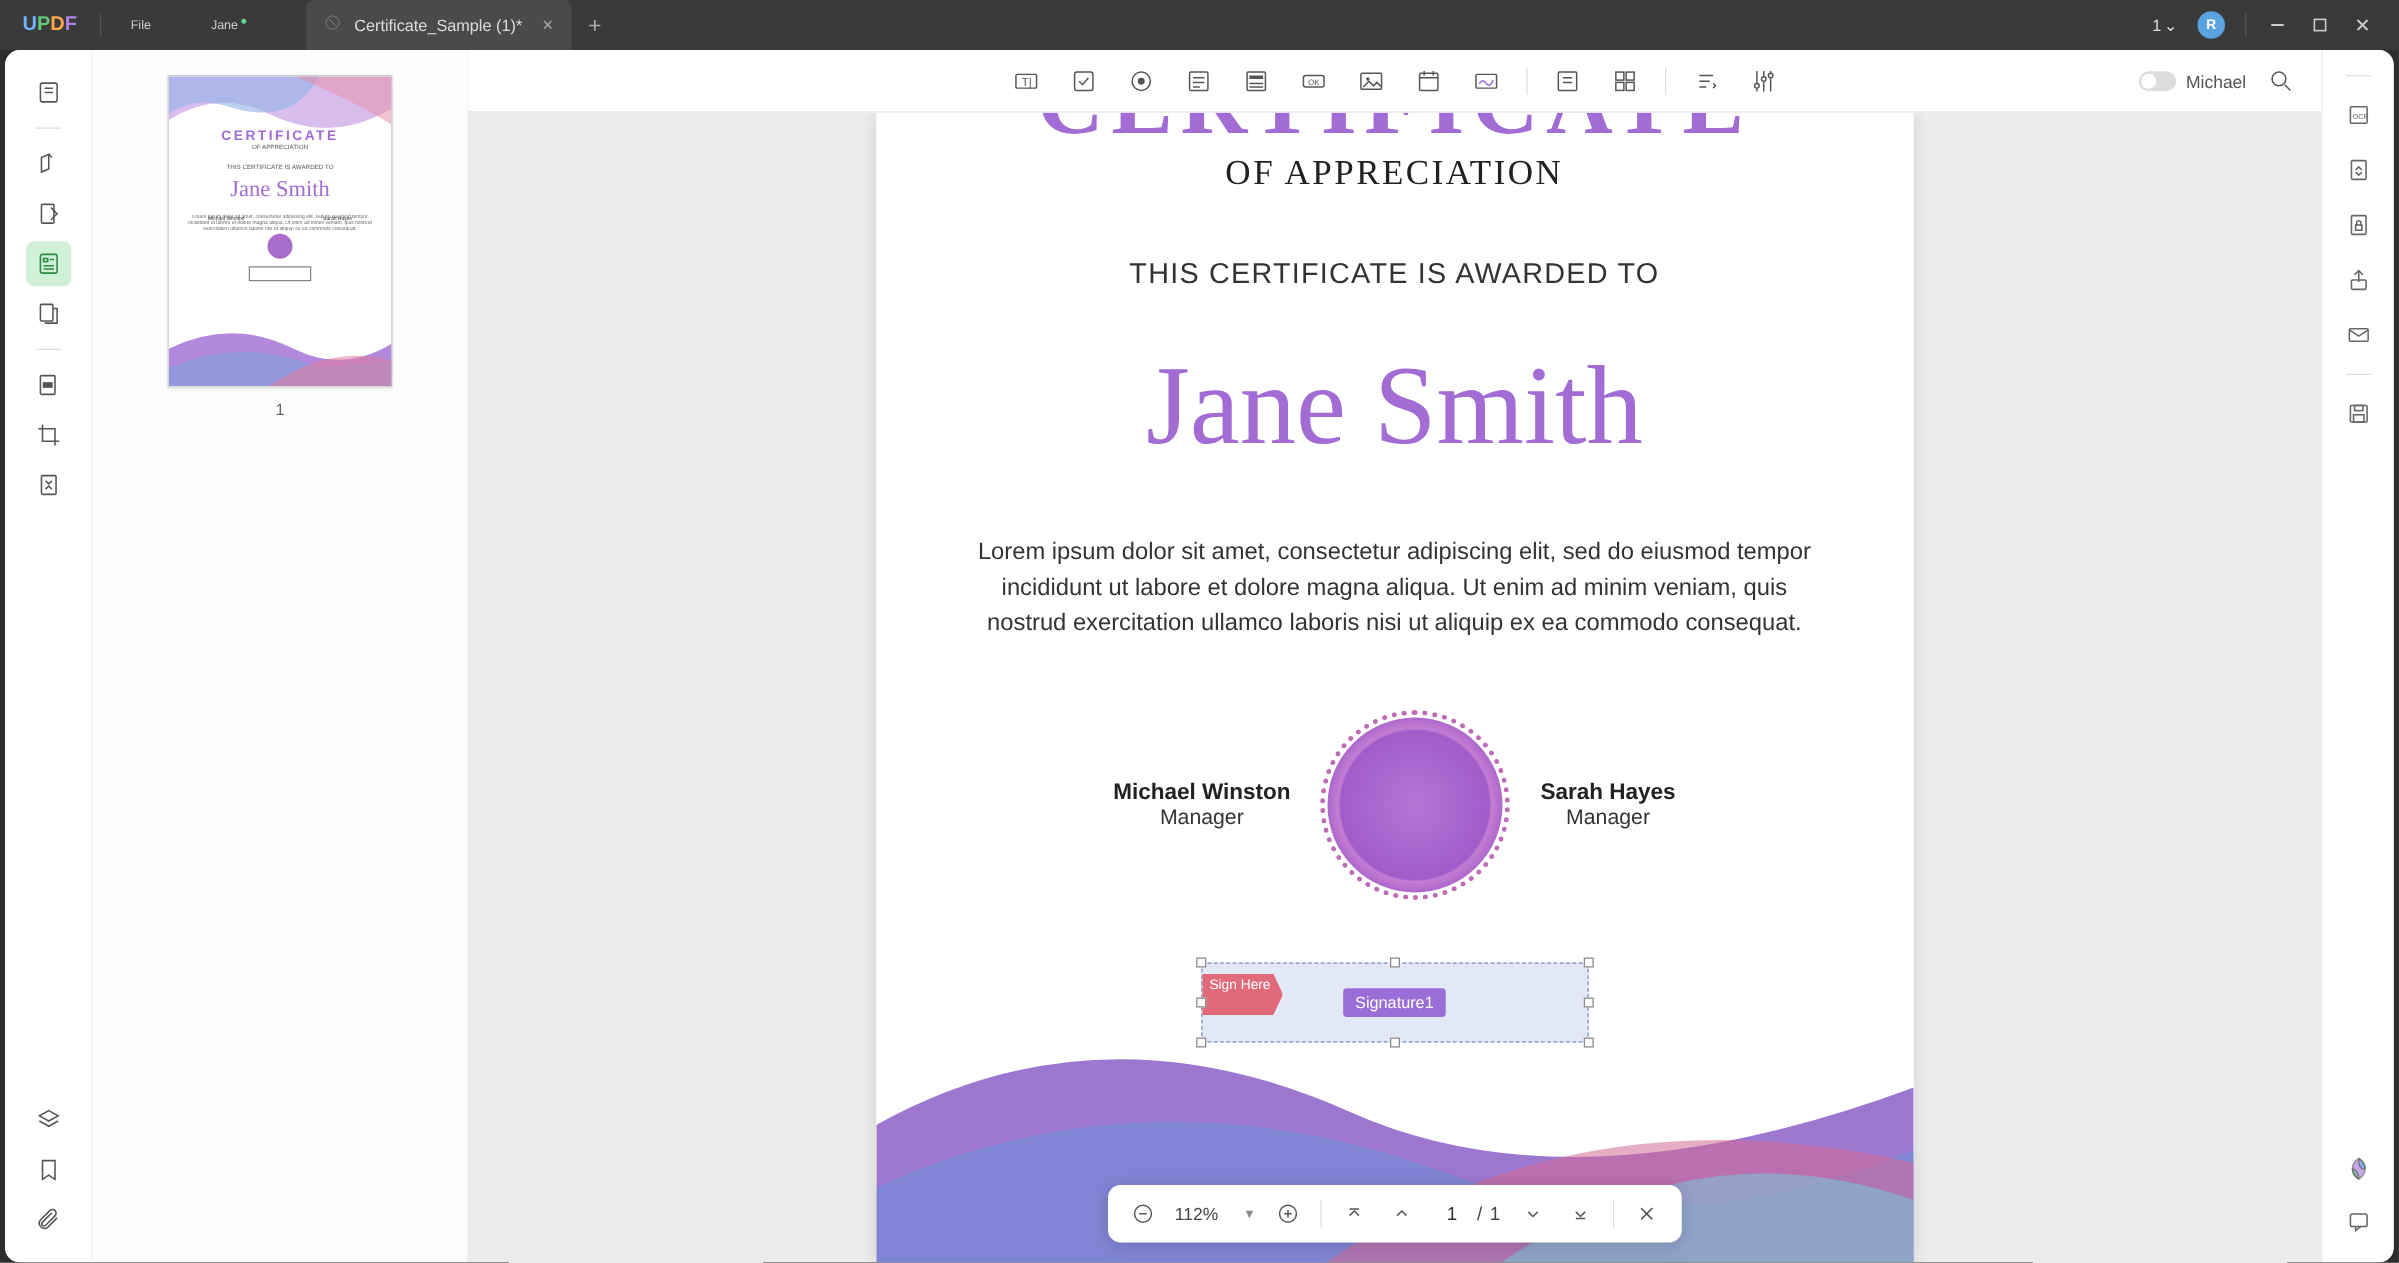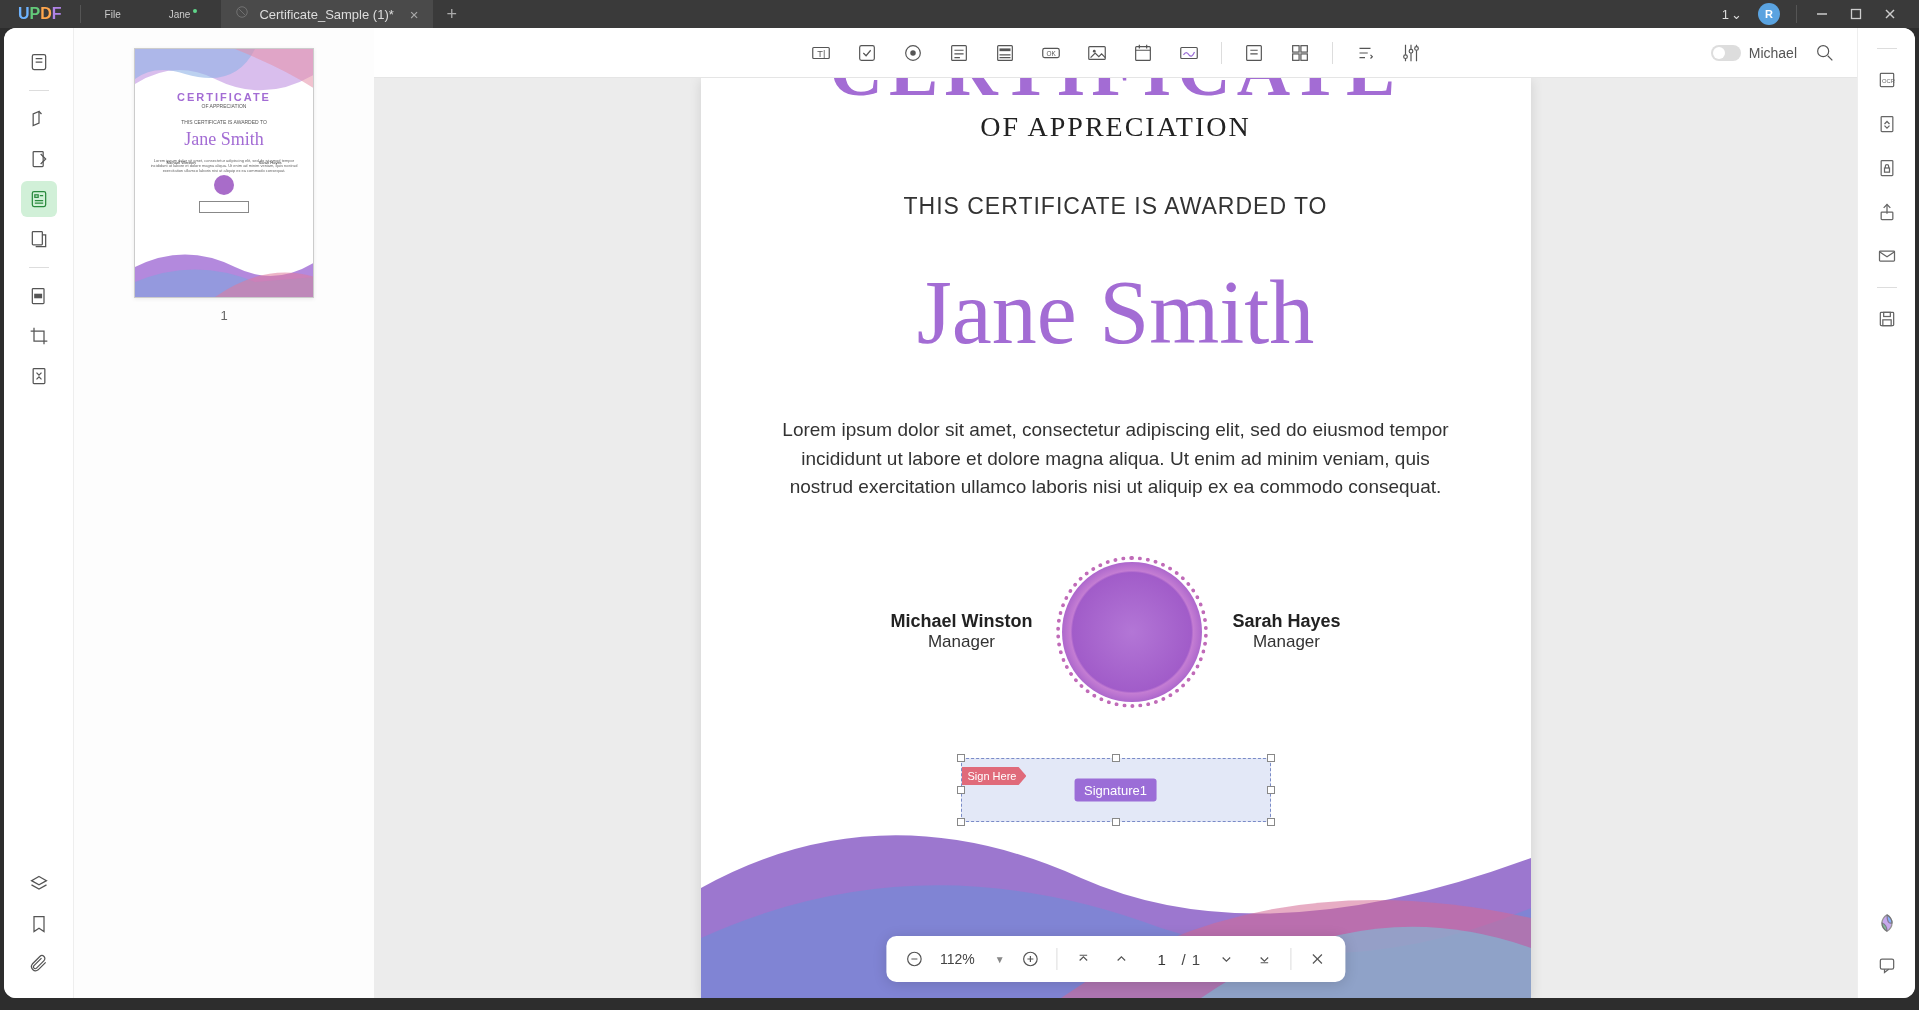--- a/index.html
+++ b/index.html
@@ -1,25 +1,25 @@
 <!DOCTYPE html>
 <html><head>
 <meta charset="utf-8">
 <style>
 * { margin: 0; padding: 0; box-sizing: border-box; font-family: -apple-system, BlinkMacSystemFont, "Segoe UI", sans-serif; }
 html, body { width: 1919px; height: 1010px; overflow: hidden; background: #2d2d2d; }
 
 
-.titlebar { height: 28px; background: #3a3a3a; display: flex; align-items: center; color: #ccc; }
+.titlebar { height: 40px; background: #3a3a3a; display: flex; align-items: center; color: #ccc; }
 .logo { padding: 0 18px; font-weight: 700; font-size: 16px; }
 .logo .u{color:#6eb3ff}.logo .p{color:#63c97a}.logo .d{color:#ffa64d}.logo .f{color:#b083e6}
 .titlebar .div { width: 1px; height: 18px; background: #555; }
 .menu { padding: 0 24px; font-size: 10px; cursor: pointer; }
 .help-dot { width:4px;height:4px;background:#5fd68a;border-radius:50%;display:inline-block;margin-left:3px;vertical-align:top; }
-.tab { display:flex;align-items:center;gap:10px;background:#4a4a4a;padding:0 14px;height:40px;border-radius:6px 6px 0 0;margin-left:0; }
+.tab { display:flex;align-items:center;gap:10px;background:#4a4a4a;padding:0 14px;height:40px;border-radius:6px 6px 0 0;margin-left:24px; }
 .tab-icon svg{width:14px;height:14px;opacity:.7}
 .tab-title{font-size:13px;color:#ddd}
 .tab-close{font-size:15px;color:#aaa;cursor:pointer;margin-left:6px}
 .new-tab{padding:0 14px;font-size:18px;color:#aaa;cursor:pointer}
 .titlebar-right{margin-left:auto;display:flex;align-items:center;gap:16px;padding-right:20px}
 .dropdown-ind{color:#ddd;font-size:13px;display:flex;align-items:center;gap:2px}
 .avatar{width:22px;height:22px;border-radius:50%;background:#5aa3e0;display:flex;align-items:center;justify-content:center;color:#fff;font-size:11px;font-weight:600}
 .win-btn{width:18px;height:18px;display:flex;align-items:center;justify-content:center;cursor:pointer;color:#ccc}
 .win-btn svg{width:14px;height:14px}
 
@@ -58,21 +58,21 @@
 .sig-role{font-size:17px;color:#333;text-align:center}
 .seal{width:140px;height:140px;border-radius:50%;background:radial-gradient(circle,#b376d6 0%,#a15cc9 60%,#c47dd3 62%,#a15cc9 75%);position:relative}
 .seal::before{content:"";position:absolute;inset:-6px;border-radius:50%;border:4px dotted #c06bb8}
 
 .sig-field{position:absolute;left:50%;transform:translateX(-50%);top:680px;width:310px;height:64px;background:#e3e8f7;border:1px dashed #7a8bc7}
 .sig-field .handle{position:absolute;width:8px;height:8px;background:#fff;border:1px solid #888}
 .sig-field .h-tl{top:-5px;left:-5px}.sig-field .h-tr{top:-5px;right:-5px}
 .sig-field .h-bl{bottom:-5px;left:-5px}.sig-field .h-br{bottom:-5px;right:-5px}
 .sig-field .h-tm{top:-5px;left:calc(50% - 4px)}.sig-field .h-bm{bottom:-5px;left:calc(50% - 4px)}
 .sig-field .h-ml{left:-5px;top:calc(50% - 4px)}.sig-field .h-mr{right:-5px;top:calc(50% - 4px)}
-.sign-here{position:absolute;top:8px;left:0;background:#e06a7a;color:#fff;font-size:11px;padding:3px 10px 3px 6px;clip-path:polygon(0 0,88% 0,100% 50%,88% 100%,0 100%)}
+.sign-here{position:absolute;top:8px;left:0;background:#e06a7a;color:#fff;font-size:11px;padding:3px 10px 18px 6px;clip-path:polygon(0 0,88% 0,100% 50%,88% 100%,0 100%)}
 .sig-label{position:absolute;top:50%;left:50%;transform:translate(-50%,-50%);background:#9b6dd7;color:#fff;font-size:13px;padding:4px 10px;border-radius:3px}
 
 .waves-bottom{position:absolute;bottom:0;left:0;right:0;height:200px;pointer-events:none}
 
 
 .right-tools{width:58px;background:#fff;display:flex;flex-direction:column;align-items:center;padding-top:16px;gap:10px;border-left:1px solid #eee}
 .right-tools .tool{width:34px;height:34px;display:flex;align-items:center;justify-content:center;cursor:pointer}
 .right-tools .tool svg{width:20px;height:20px;stroke:#666;fill:none;stroke-width:1.5}
 .right-tools .sep{width:20px;height:1px;background:#ddd;margin:4px 0}
 .right-bottom{margin-top:auto;margin-bottom:16px;display:flex;flex-direction:column;gap:8px;align-items:center}

